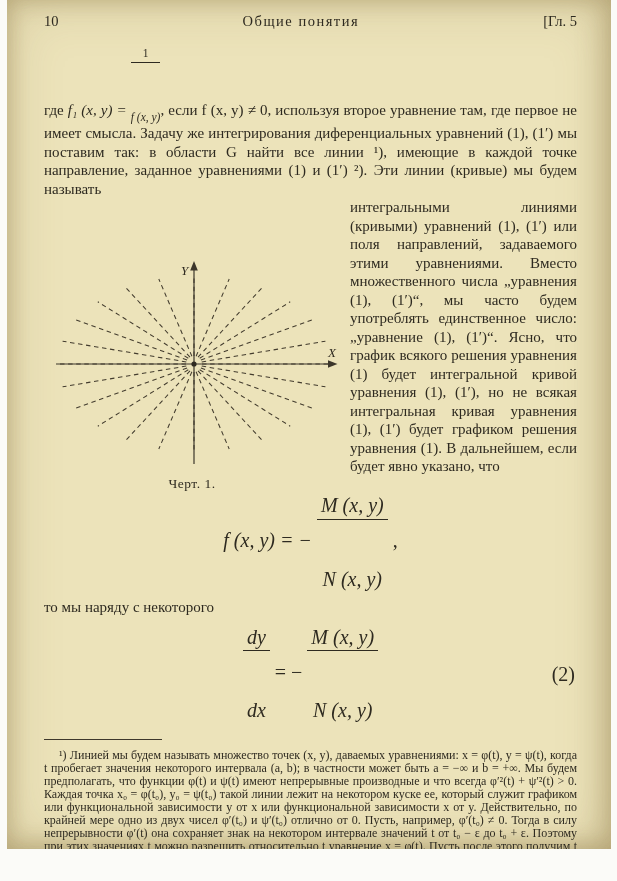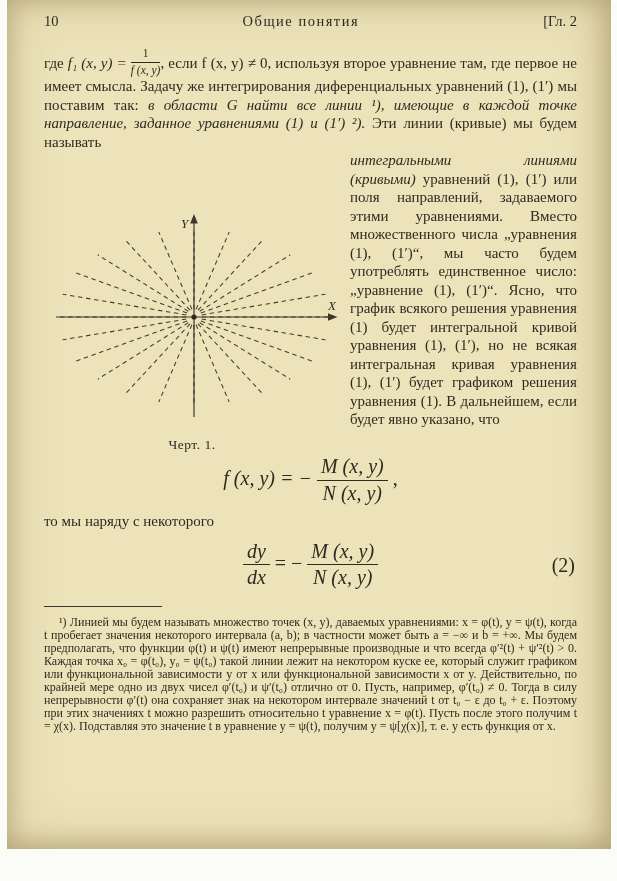--- a/index.html
+++ b/index.html
@@ -28,51 +28,51 @@
   .pagehead {
     display: flex; justify-content: space-between; align-items: baseline;
     font-size: 14.5px; margin-bottom: 17px;
   }
   .pagehead .rh { letter-spacing: 1.5px; text-align: center; }
   p.bodytext {
     font-size: 15px; line-height: 18.5px;
     text-align: justify; margin: 0;
     hyphens: auto;
   }
-  .it { font-style: italic; }
+  .it { }
   .mvar { font-style: italic; }
   
   .fig {
     float: left;
     width: 296px;
     margin: 2px 10px 2px 0;
     padding-top: 60px;
     text-align: center;
   }
-  .figcap { font-size: 13.5px; margin-top: 8px; letter-spacing: .5px; }
+  .figcap { font-size: 13.5px; letter-spacing: .5px; }
   svg .axis  { stroke: #3c362a; stroke-width: 1.2; fill: none; }
   svg .axhead{ fill: #3c362a; }
   .rays line { stroke: #433c2e; stroke-width: 1.05; stroke-dasharray: 4.5 3.6; }
   svg .origin{ fill: #2f2a20; }
   svg .axlabel {
     font-family: "Liberation Serif", "DejaVu Serif", serif;
     font-style: italic; font-size: 13px; fill: #2f2a20;
   }
   
   .below { clear: both; }
   .equation {
     text-align: center; font-size: 20px;
     margin: 9px 0 7px; position: relative;
   }
   .frac {
     display: inline-block; text-align: center;
     vertical-align: middle; line-height: 1.18;
   }
   .frac .num { display: block; border-bottom: 1px solid currentColor; padding: 0 4px 1px; }
-  .frac .den { display: block; padding-top: 1px; }
+  .frac .den { display: block; padding-top: 1px; margin-top: 47px; }
   .frac.small { font-size: 11.5px; vertical-align: -6px; }
   .eq-tag {
     position: absolute; right: 2px; top: 50%;
     transform: translateY(-50%); font-style: normal;
   }
   .connector { margin-top: 4px; }
   
   .fnrule {
     border: 0; border-top: 1px solid #3e382c;
     width: 118px; margin: 16px 0 9px 0;
@@ -85,21 +85,21 @@
 </style>
 </head>
 <body>
 
 <div class="page">
   <div class="content">
 
     <div class="pagehead">
       <span>10</span>
       <span class="rh">Общие понятия</span>
-      <span>[Гл. 2</span>
+      <span>[Гл. 5</span>
     </div>
 
     <p class="bodytext"><span>где </span><span class="mvar">f₁ (x, y) = </span><span class="frac small"><span class="num">1</span><span class="den mvar">f (x, y)</span></span><span>, если f (x, y) ≠ 0, используя второе уравнение там, где первое не имеет смысла. Задачу же интегрирования диференциальных уравнений (1), (1′) мы поставим так: </span><span class="it">в области G найти все линии ¹), имеющие в каждой точке направление, заданное уравнениями (1) и (1′) ²).</span><span> Эти линии (кривые) мы будем называть </span></p>
 
     <div class="fig">
       <svg width="296" height="212" viewBox="0 0 296 212" xmlns="http://www.w3.org/2000/svg">
         <g class="rays">
             <line x1="158.0" y1="104.0" x2="286.0" y2="104.0"></line>
             <line x1="157.7" y1="106.1" x2="281.4" y2="126.8"></line>
             <line x1="156.9" y1="108.0" x2="267.8" y2="148.0"></line>

